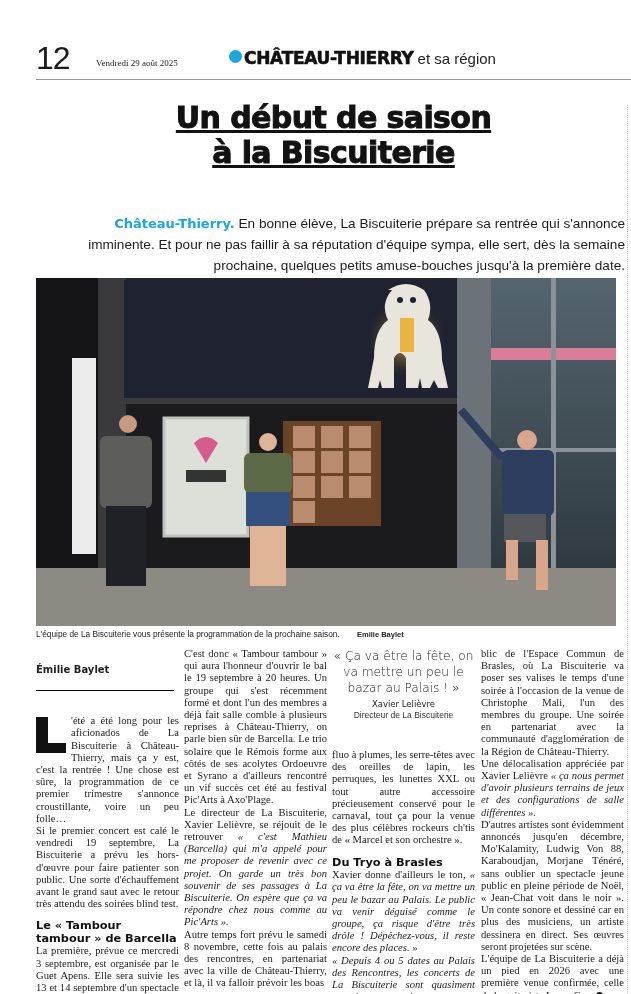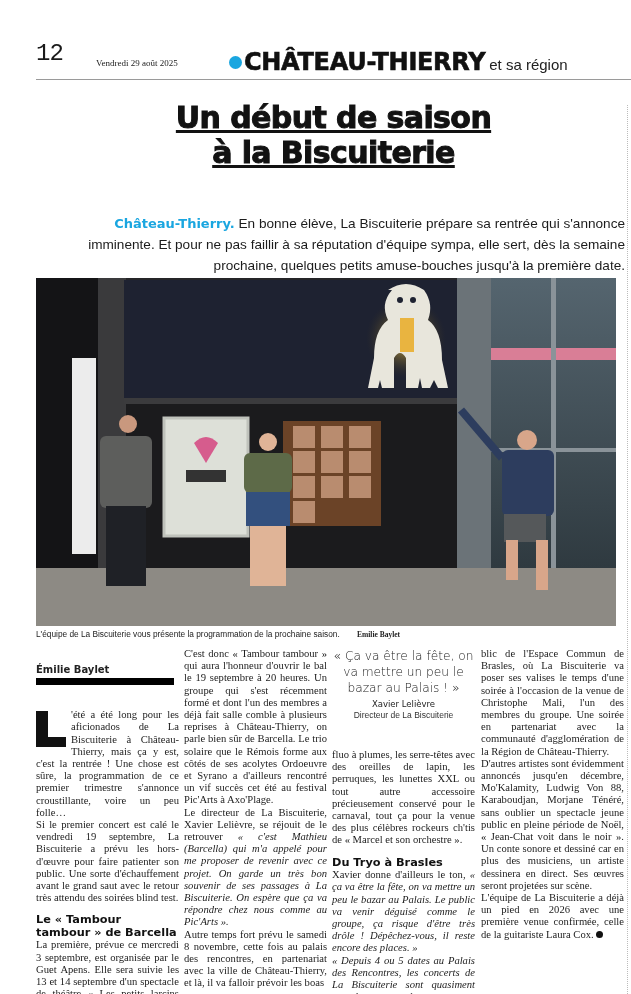--- a/index.html
+++ b/index.html
@@ -1,43 +1,43 @@
 <!DOCTYPE html>
 <html><head>
 <meta charset="utf-8">
 <style>
   * { box-sizing: border-box; margin: 0; padding: 0; }
   html, body { width: 631px; height: 994px; background: #ffffff; overflow: hidden; }
   body { position: relative; font-family: "DejaVu Serif", serif; color: #1a1a1a; }
 
   
   .page-header { position: absolute; left: 36px; top: 38px; width: 595px; height: 42px; border-bottom: 1px solid #9a9a9a; }
-  .page-num { position: absolute; left: 0; top: 2px; font-family: Liberation Mono, monospace; font-size: 24px; font-weight: 300; color: #1a1a1a; letter-spacing: -1px; }
+  .page-num { position: absolute; left: 0; top: 2px; font-family: Liberation Sans, sans-serif; font-size: 32px; font-weight: 300; color: #1a1a1a; letter-spacing: -1px; }
   .page-date { position: absolute; left: 60px; top: 20px; font-family: "Liberation Serif", serif; font-size: 9px; color: #222; }
   .section { position: absolute; left: 193px; top: 10px; white-space: nowrap; }
   .section-dot { display: inline-block; width: 13px; height: 13px; border-radius: 50%; background: #1aa6e0; vertical-align: middle; margin-right: 2px; position: relative; top: -3px; }
-  .section-name { font-family: "DejaVu Sans", sans-serif; font-weight: 900; font-size: 24px; color: #111; letter-spacing: -0.3px; -webkit-text-stroke: 0.6px #111; }
+  .section-name { font-family: "DejaVu Sans", sans-serif; font-weight: 900; font-size: 17px; color: #111; letter-spacing: -0.3px; -webkit-text-stroke: 0.6px #111; }
   .section-sub { font-family: "Liberation Sans", sans-serif; font-size: 15px; color: #222; margin-left: 4px; }
 
   
   .headline { position: absolute; left: 36px; top: 100px; width: 595px; text-align: center; font-family: "DejaVu Sans", sans-serif; font-weight: 900; font-size: 30px; line-height: 35px; color: #121212; letter-spacing: -0.6px; text-decoration: underline; -webkit-text-stroke: 1px #121212; }
   .headline span { display: block; }
   .lede { position: absolute; left: 50px; top: 213px; width: 575px; text-align: right; font-family: "Liberation Sans", sans-serif; font-size: 13.6px; line-height: 21px; color: #1c1c1c; }
   .lede-place { color: #1aa6e0; font-weight: bold; font-family: "DejaVu Sans", sans-serif; font-size: 13px; }
 
   
   .photo { position: absolute; left: 36px; top: 278px; width: 580px; height: 348px; overflow: hidden; background: #2b2b2e; }
   .caption { position: absolute; left: 36px; top: 629px; font-family: "Liberation Sans", sans-serif; font-size: 8.3px; color: #222; }
-  .caption b { font-family: Liberation Serif, serif; font-size: 7.5px; padding-left: 15px; }
+  .caption b { font-family: Liberation Sans, sans-serif; font-size: 7.5px; padding-left: 15px; }
 
   
   .col { position: absolute; top: 648px; width: 143px; font-family: "Liberation Serif", serif; font-size: 10.6px; line-height: 12.2px; color: #1c1c1c; text-align: justify; hyphens: manual; }
   .col p { margin: 0; }
   .col em { font-style: italic; }
-  .byline { font-family: "DejaVu Sans", sans-serif; font-weight: bold; font-size: 10px; color: #222; margin-top: 16px; padding-bottom: 2px; border-bottom: 7px solid #000000; width: 138px; }
+  .byline { font-family: "DejaVu Sans", sans-serif; font-weight: bold; font-size: 10px; color: #222; margin-top: 16px; padding-bottom: 14px; border-bottom: 1px solid #000000; width: 138px; }
   .dropcap-wrap { margin-top: 24px; }
   .dropcap { float: left; width: 30px; height: 36px; background: #111; margin: 2px 5px 0 0; position: relative; }
   .dropcap::after { content: ""; position: absolute; left: 12px; top: 0; width: 18px; height: 26px; background: #fff; }
   .subhead { font-family: "DejaVu Sans", sans-serif; font-weight: bold; font-size: 11.3px; line-height: 12.5px; color: #111; margin-top: 10px; text-align: left; }
   .quote { text-align: center; font-family: "DejaVu Sans", sans-serif; font-weight: 300; font-size: 12.2px; line-height: 16px; color: #222; margin-top: 0; }
   .quote-name { text-align: center; font-family: "DejaVu Sans", sans-serif; font-weight: normal; font-size: 8.5px; margin-top: 3px; line-height: 11px; }
   .quote-role { text-align: center; font-family: Liberation Sans, sans-serif; font-size: 8.5px; color: #333; line-height: 11px; margin-bottom: 28px; }
   .end-dot { display: inline-block; width: 7px; height: 7px; background: #111; border-radius: 50%; margin-left: 2px; }
 
   .right-edge { position: absolute; right: 0; top: 105px; width: 4px; height: 889px; border-left: 1px dotted #bbb; }
@@ -163,18 +163,19 @@
   <div class="quote-role">Directeur de La Biscuiterie</div>
   <p>fluo à plumes, les serre-têtes avec des oreilles de lapin, les perruques, les lunettes XXL ou tout autre accessoire précieusement conservé pour le carnaval, tout ça pour la venue des plus célèbres rockeurs ch'tis de « Marcel et son orchestre ».</p>
   <div class="subhead">Du Tryo à Brasles</div>
   <p><span>Xavier donne d'ailleurs le ton, </span><em>« ça va être la fête, on va mettre un peu le bazar au Palais. Le public va venir déguisé comme le groupe, ça risque d'être très drôle ! Dépêchez-vous, il reste encore des places. »</em></p>
   <p><em>« Depuis 4 ou 5 dates au Palais des Rencontres, les concerts de La Biscuiterie sont quasiment complets, on espère que ça va durer ».</em></p>
 
 </div>
 
 <div class="col" style="left:481px;">
   <p>blic de l'Espace Commun de Brasles, où La Biscuiterie va poser ses valises le temps d'une soirée à l'occasion de la venue de Christophe Mali, l'un des membres du groupe. Une soirée en partenariat avec la communauté d'agglomération de la Région de Château-Thierry.</p>
+  <p><span>Une délocalisation appréciée par Xavier Lelièvre </span><em>« ça nous permet d'avoir plusieurs terrains de jeux et des configurations de salle différentes ».</em></p>
   <p>D'autres artistes sont évidemment annoncés jusqu'en décembre, Mo'Kalamity, Ludwig Von 88, Karaboudjan, Morjane Ténéré, sans oublier un spectacle jeune public en pleine période de Noël, « Jean-Chat voit dans le noir ». Un conte sonore et dessiné car en plus des musiciens, un artiste dessinera en direct. Ses œuvres seront projetées sur scène.</p>
   <p><span>L'équipe de La Biscuiterie a déjà un pied en 2026 avec une première venue confirmée, celle de la guitariste Laura Cox.</span><span class="end-dot"></span></p>
 
 </div>
 
 <div class="right-edge"></div>
 
 </body></html>

